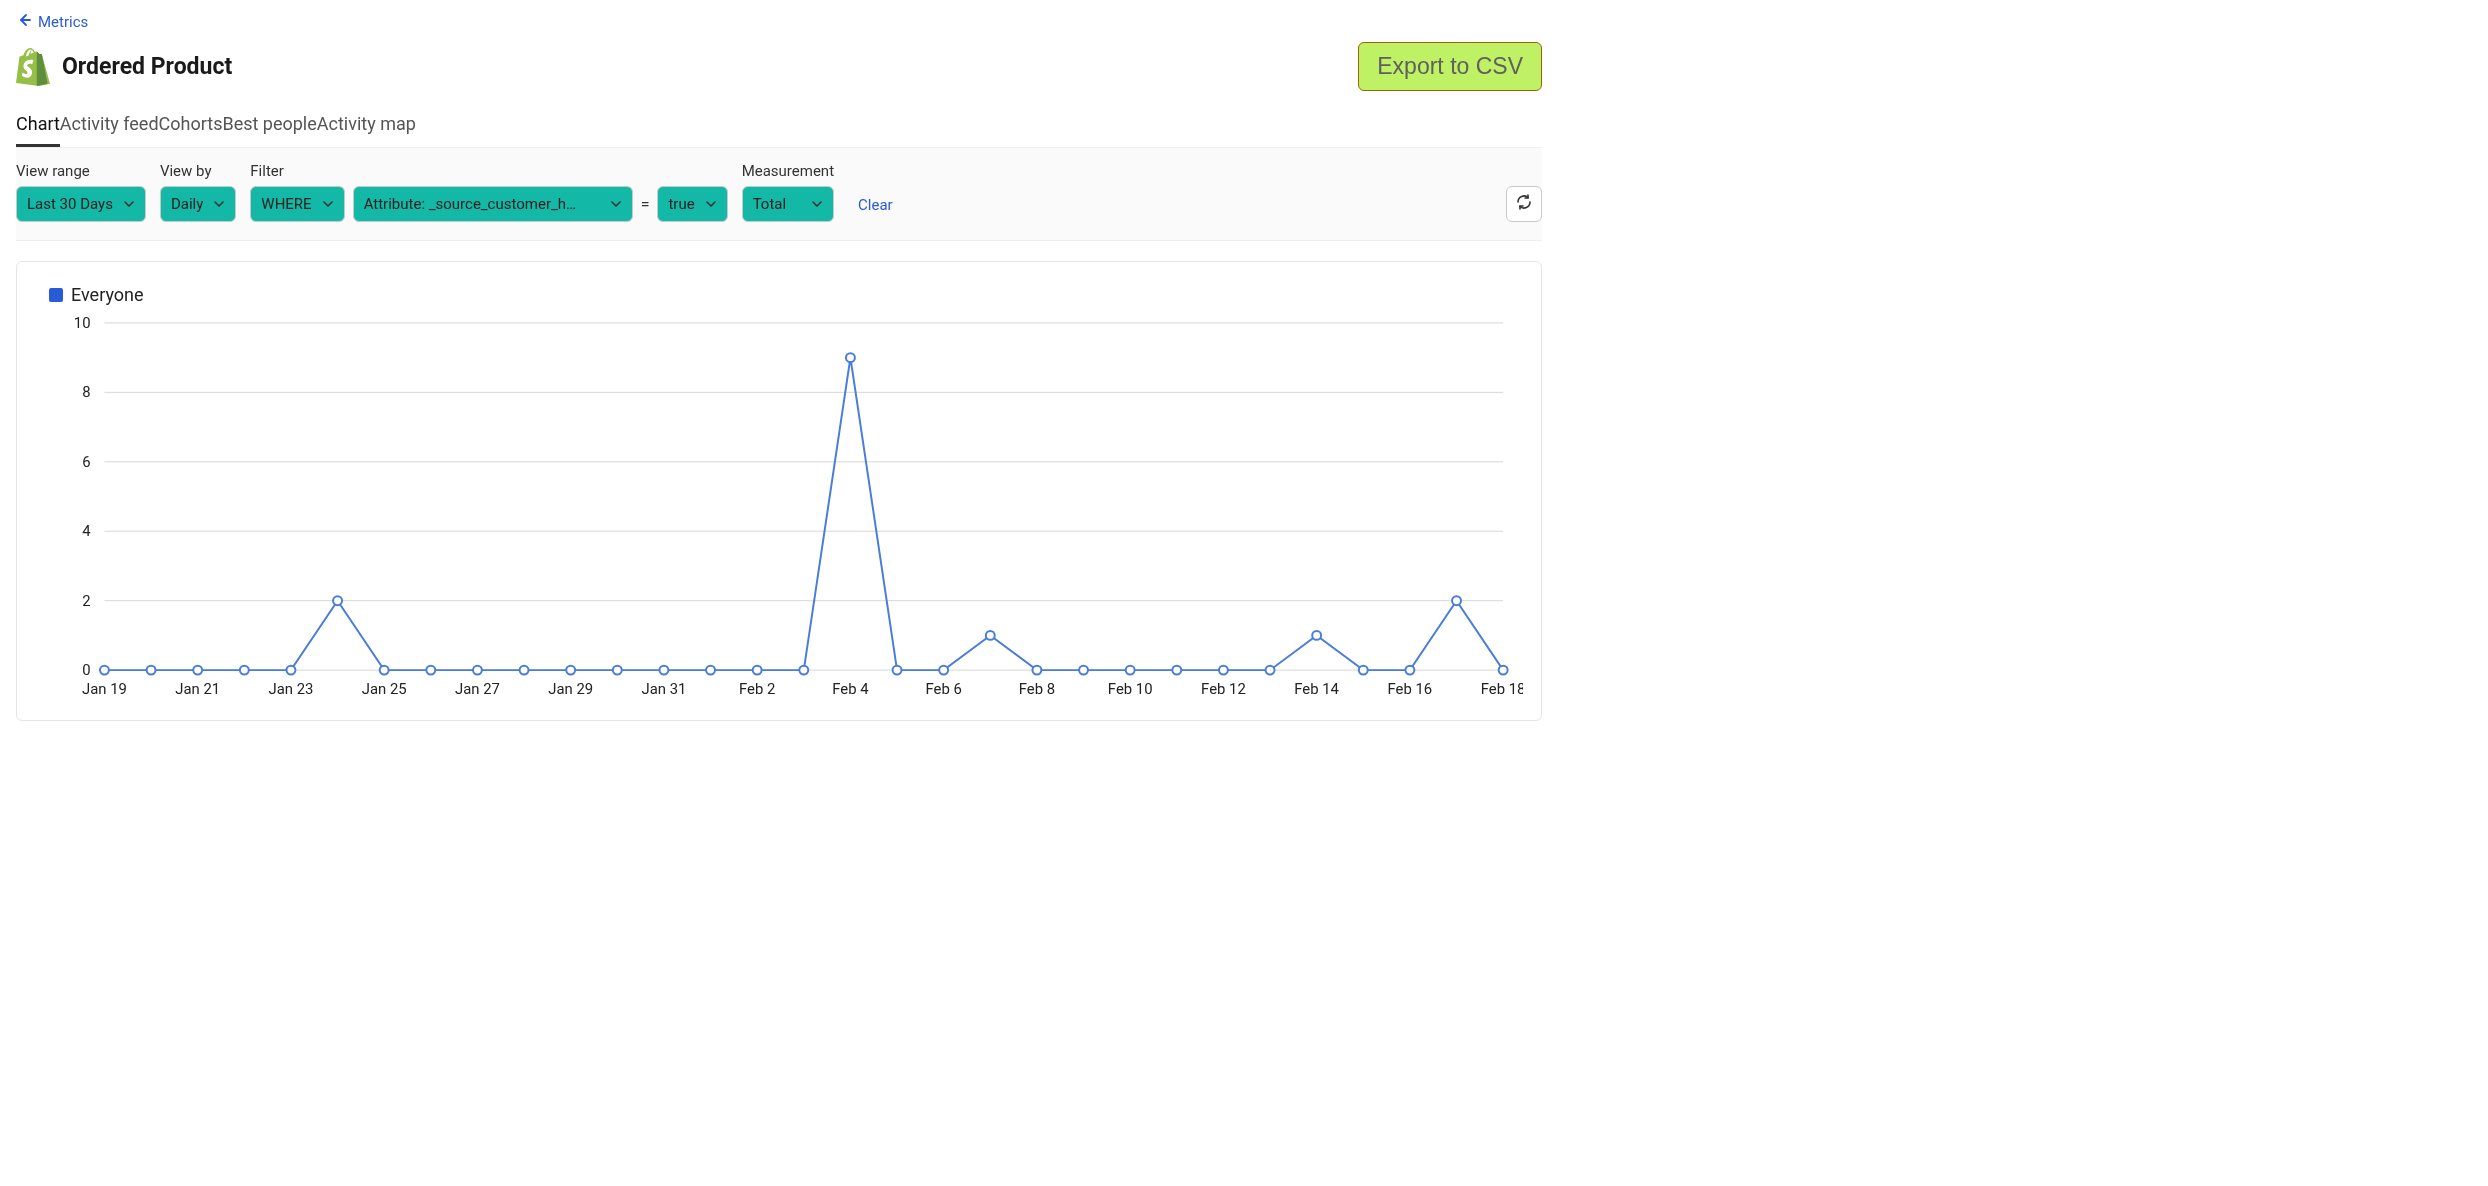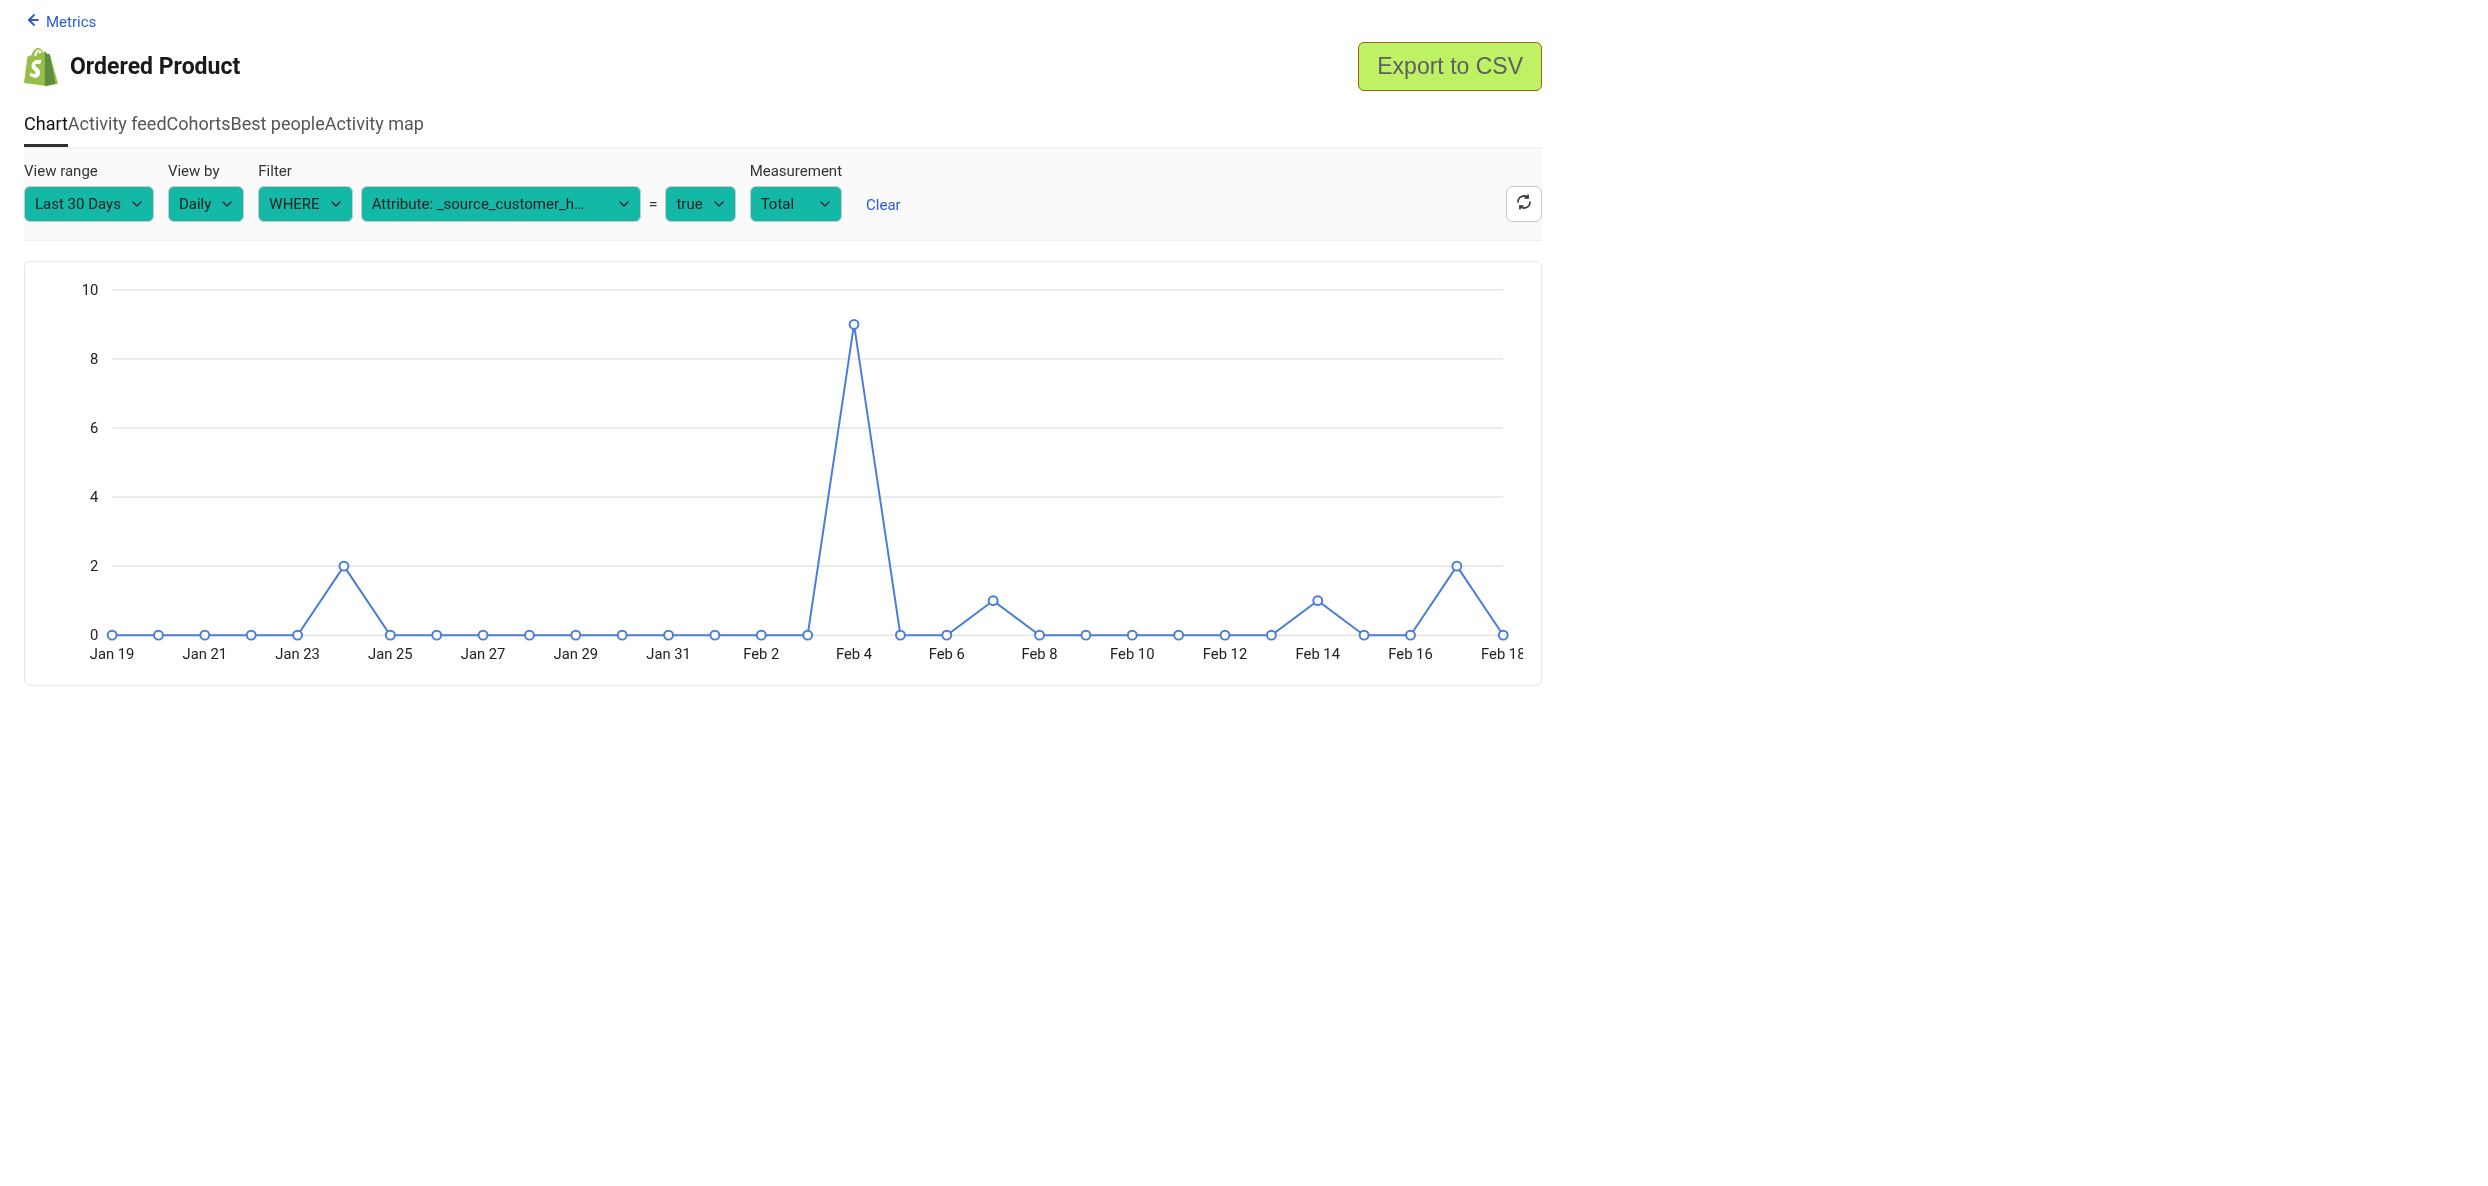--- a/index.html
+++ b/index.html
@@ -4,21 +4,21 @@
 <style>
   * { box-sizing: border-box; }
   html, body {
     margin: 0; padding: 0;
     font-family: -apple-system, BlinkMacSystemFont, "Segoe UI", Roboto, Helvetica, Arial, sans-serif;
     color: #222;
     background: #fff;
   }
   .page {
     width: 1556px;
-    padding: 12px 14px 20px 24px;
+    padding: 12px 14px 20px 16px;
   }
   .backlink {
     display: inline-flex;
     align-items: center;
     gap: 6px;
     font-size: 15px;
     color: #2a5bd7;
     text-decoration: none;
     cursor: pointer;
   }
@@ -266,20 +266,24 @@
       <span>
         <svg width="18" height="18" viewBox="0 0 18 18">
             <path d="M3 9a6 6 0 0 1 10.2-4.3M15 9a6 6 0 0 1-10.2 4.3" fill="none" stroke="#333" stroke-width="1.6" stroke-linecap="round"></path>
             <path d="M13 2v3h-3M5 16v-3h3" fill="none" stroke="#333" stroke-width="1.6" stroke-linecap="round" stroke-linejoin="round"></path>
           </svg>
       </span>
     </div>
   </div>
 
   <div class="chart-card">
+    <div class="legend">
+      <span class="swatch"></span>
+      <span>Everyone</span>
+    </div>
     <svg class="chart" id="chart-svg" viewBox="0 0 1500 400">
         <text x="56" y="365" text-anchor="end" class="ytick">0</text>
         <text x="56" y="295" text-anchor="end" class="ytick">2</text>
         <text x="56" y="225" text-anchor="end" class="ytick">4</text>
         <text x="56" y="155" text-anchor="end" class="ytick">6</text>
         <text x="56" y="85" text-anchor="end" class="ytick">8</text>
         <text x="56" y="15" text-anchor="end" class="ytick">10</text>
         <g class="grid">
           <line x1="70" x2="1480" y1="360" y2="360" class="axis-zero"></line>
           <line x1="70" x2="1480" y1="290" y2="290" class=""></line>

